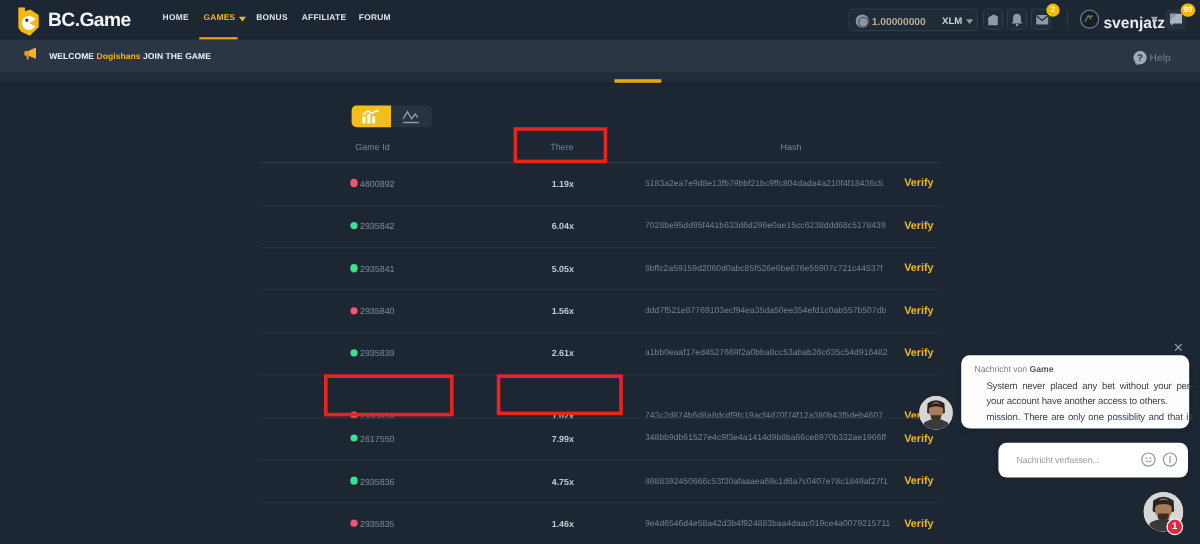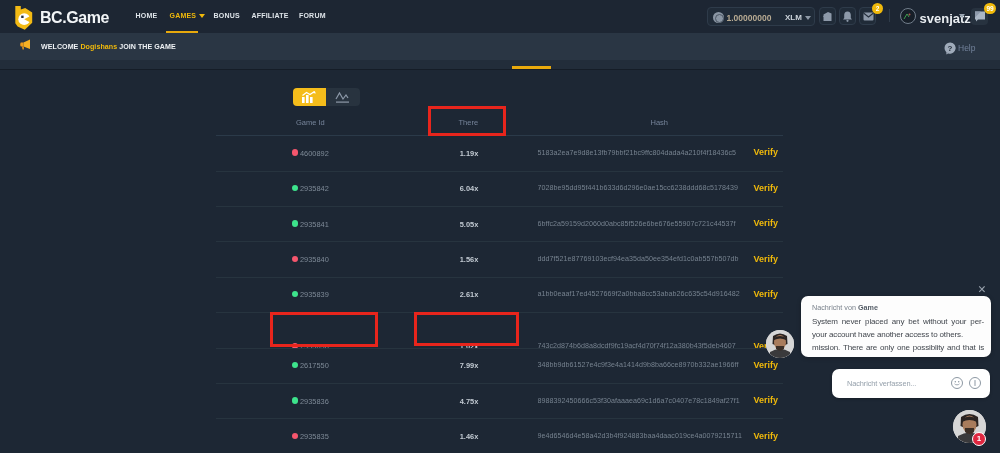--- a/index.html
+++ b/index.html
@@ -73,21 +73,21 @@
 
   
   .redbox { position:absolute; border:3px solid #e8251c; }
 
   
   #closex { position:absolute; left:977.5px; top:282.5px; font-size:10.5px; color:#99a2ad; }
   #card { position:absolute; left:801px; top:296px; width:190px; height:61px; background:#fdfdfd;
     border-radius:7px; box-shadow:0 1px 4px rgba(0,0,0,0.25); }
   #card-h { position:absolute; left:11px; top:6.5px; font-size:7.2px; color:#7a828c; }
   #card-h b { color:#565e68; }
-  #card-b { position:absolute; left:11px; top:18.5px; width:172px; font-size:8px; color:#41464d;
+  #card-b { position:absolute; left:21px; top:18.5px; width:172px; font-size:8px; color:#41464d;
     letter-spacing:-0.15px; }
   .cl { height:13px; line-height:13px; text-align:justify; text-align-last:justify; white-space:nowrap; }
   .cl3 { text-align-last:left; }
   #inputbox { position:absolute; left:832px; top:369px; width:158px; height:29px; background:#ffffff;
     border-radius:7px; box-shadow:0 1px 3px rgba(0,0,0,0.25); }
   #ph { position:absolute; left:15px; top:9.5px; font-size:7.4px; color:#95a0ab; letter-spacing:-0.1px;text-align:center; }
   .cicon { position:absolute; top:8px; width:12px; height:12px; border:1px solid #8d98a3;
     border-radius:50%; }
   #av-left { position:absolute; left:765.5px; top:329.5px; width:28px; height:28px; border-radius:50%;
     overflow:hidden; background:#d6d6d6; }

